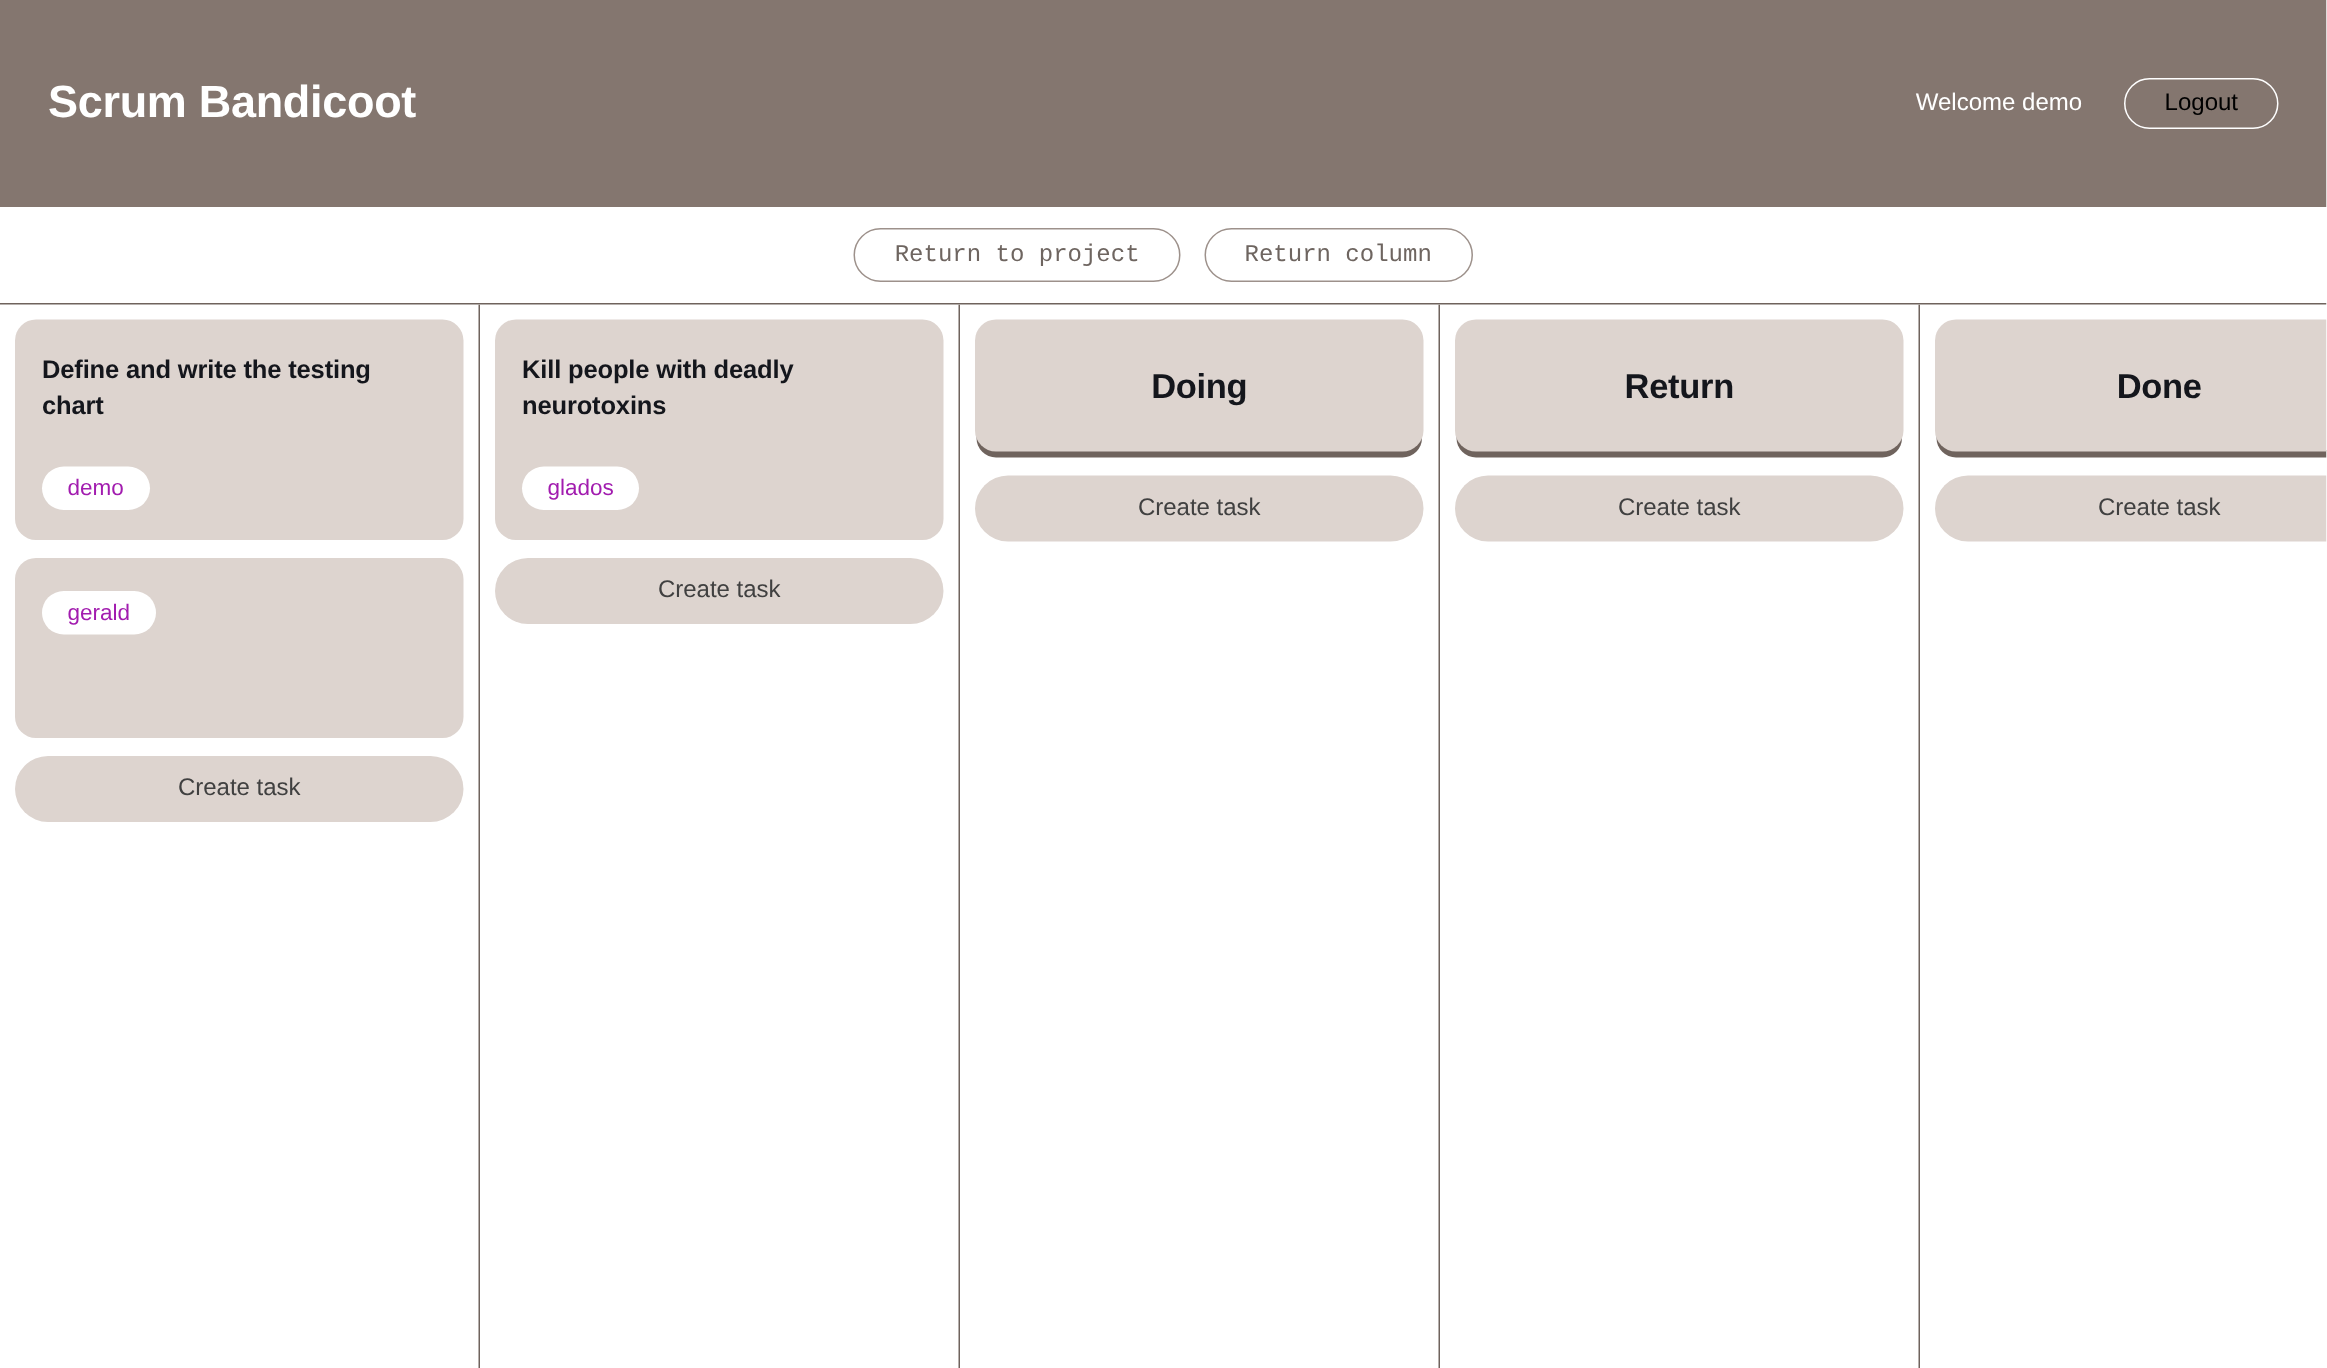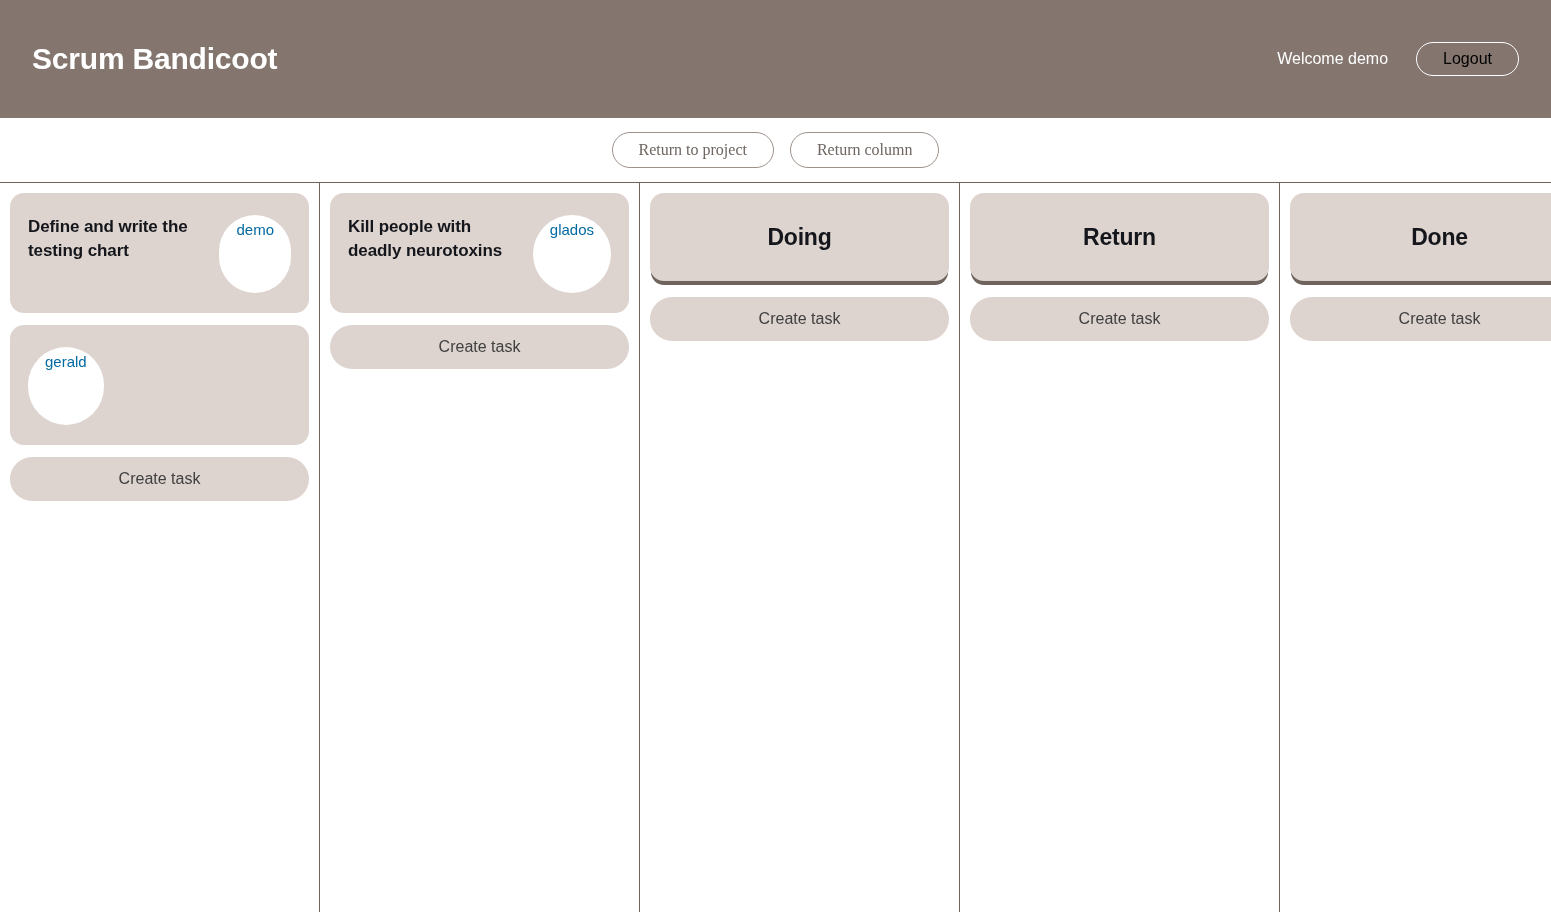--- a/index.html
+++ b/index.html
@@ -8,21 +8,21 @@
   html, body {
     width: 1551px;
     height: 912px;
     overflow: hidden;
     background: #ffffff;
     font-family: "Liberation Sans", sans-serif;
   }
 
   
   .appbar {
-    height: 118px;
+    height: 138px;
     background: #84766f;
     display: flex;
     align-items: center;
     justify-content: space-between;
     padding: 0 32px 0 32px;
   }
   .app-title {
     color: #ffffff;
     font-size: 30px;
     font-weight: 700;
@@ -61,21 +61,21 @@
   }
   .toolbar-button {
     font-size: 16px;
     color: #6e6560;
     background: transparent;
     border: 1.3px solid #9d918b;
     border-radius: 999px;
     padding: 9px 26px;
     line-height: 1;
     cursor: pointer;
-    font-family: Liberation Serif, serif;
+    font-family: Liberation Mono, monospace;
   }
 
   
   .board {
     border-top: 1.4px solid #6f635d;
     height: 735px;
     display: flex;
     align-items: stretch;
     overflow: hidden;
   }
@@ -106,36 +106,36 @@
     font-weight: 700;
     color: #14161c;
     letter-spacing: -0.2px;
   }
 
   .task-card {
     background: #ddd4cf;
     border-radius: 14px;
     padding: 22px 18px 20px 18px;
     display: flex;
-    flex-direction: row;
+    flex-direction: column;
     gap: 28px;
     cursor: pointer;
     min-height: 120px;
   }
   .task-title {
     font-size: 17px;
     font-weight: 700;
     color: #14161c;
     line-height: 1.42;
     letter-spacing: -0.1px;
   }
   .task-badges { display: flex; flex-wrap: wrap; gap: 8px; }
   .task-badge {
     background: #ffffff;
-    color: #0369a1;
+    color: #a21caf;
     font-size: 15px;
     border-radius: 999px;
     padding: 7px 17px;
     line-height: 1;
     white-space: nowrap;
   }
 
   .create-task-button {
     background: #ddd4cf;
     border: none;

